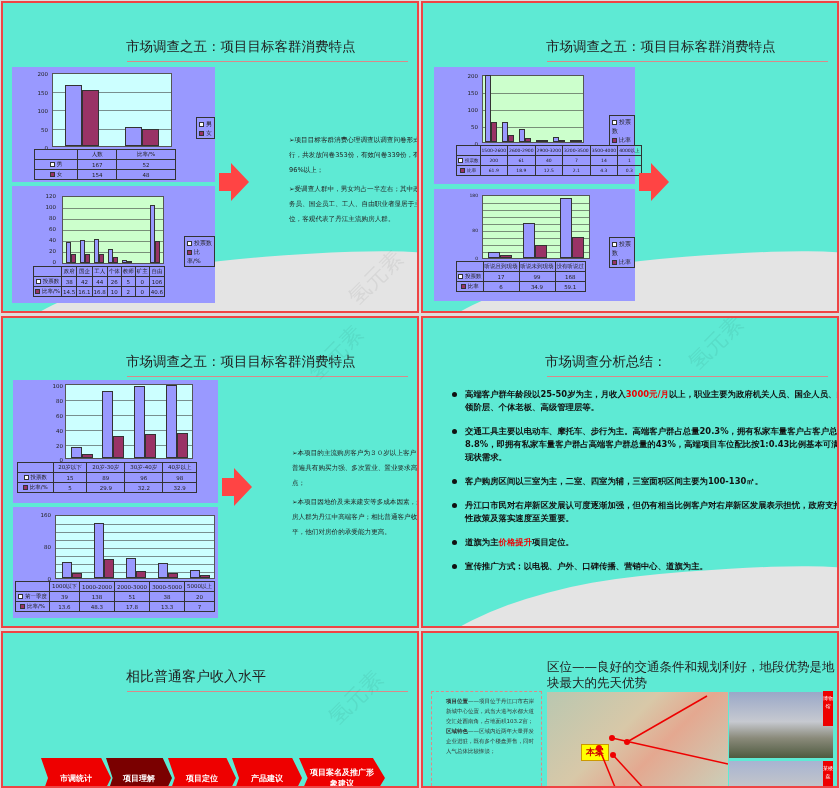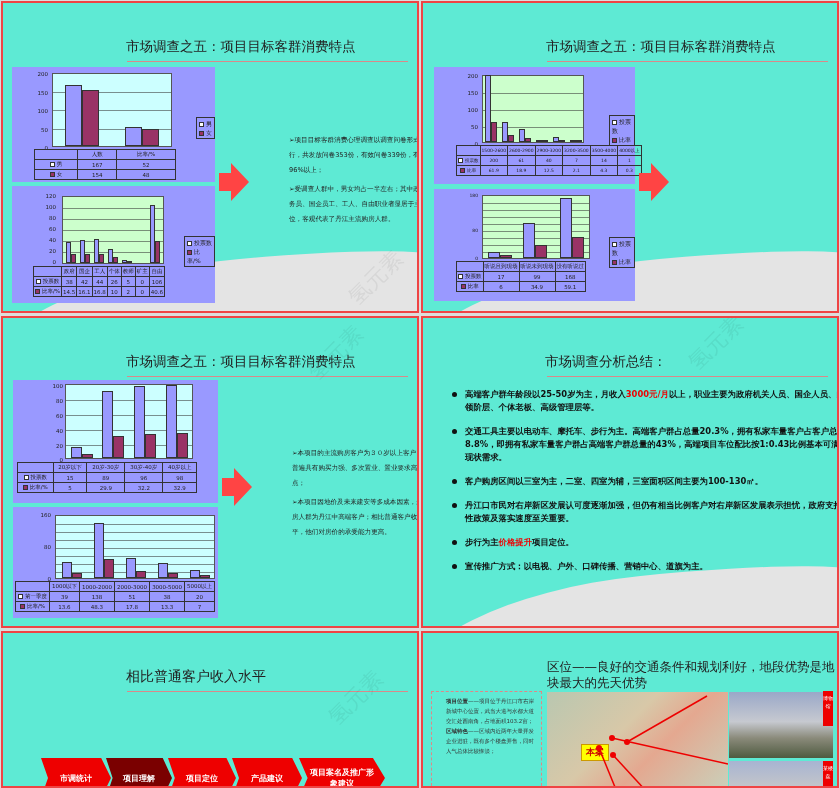--- a/index.html
+++ b/index.html
@@ -402,21 +402,21 @@
 
   <div class="slide s4">
     <div class="swoosh"></div>
     <div class="slide-title" style="left:122px;">市场调查分析总结：</div>
     <div class="title-line"></div>
     <ul class="sum-list">
       <li><span>高端客户群年龄段以25-50岁为主，月收入</span><span class="red">3000元/月</span><span>以上，职业主要为政府机关人员、国企人员、白领阶层、个体老板、高级管理层等。</span></li>
       <li><span>交通工具主要以电动车、摩托车、步行为主。高端客户群占总量20.3%，拥有私家车量客户占客户总量8.8%，即拥有私家车量客户群占高端客户群总量的43%，高端项目车位配比按1:0.43比例基本可满足现状需求。</span></li>
       <li><span>客户购房区间以三室为主，二室、四室为辅，三室面积区间主要为100-130㎡。</span></li>
       <li><span>丹江口市民对右岸新区发展认可度逐渐加强，但仍有相当比例客户对右岸新区发展表示担忧，政府支持性政策及落实速度至关重要。</span></li>
-      <li><span>步行为主</span><span class="red">价格提升</span><span>项目定位。</span></li>
+      <li><span>道旗为主</span><span class="red">价格提升</span><span>项目定位。</span></li>
       <li><span>宣传推广方式：以电视、户外、口碑传播、营销中心、道旗为主。</span></li>
     </ul>
     <div class="watermark" style="left:260px;top:10px;">氢元素</div>
   </div>
 
   <div class="slide s5">
     <div class="slide-title" style="font-size:14px;">相比普通客户收入水平</div>
     <div class="title-line"></div>
     <div class="step" style="left:38px;width:70px;background:#e00;">
         <span>市调统计</span>

